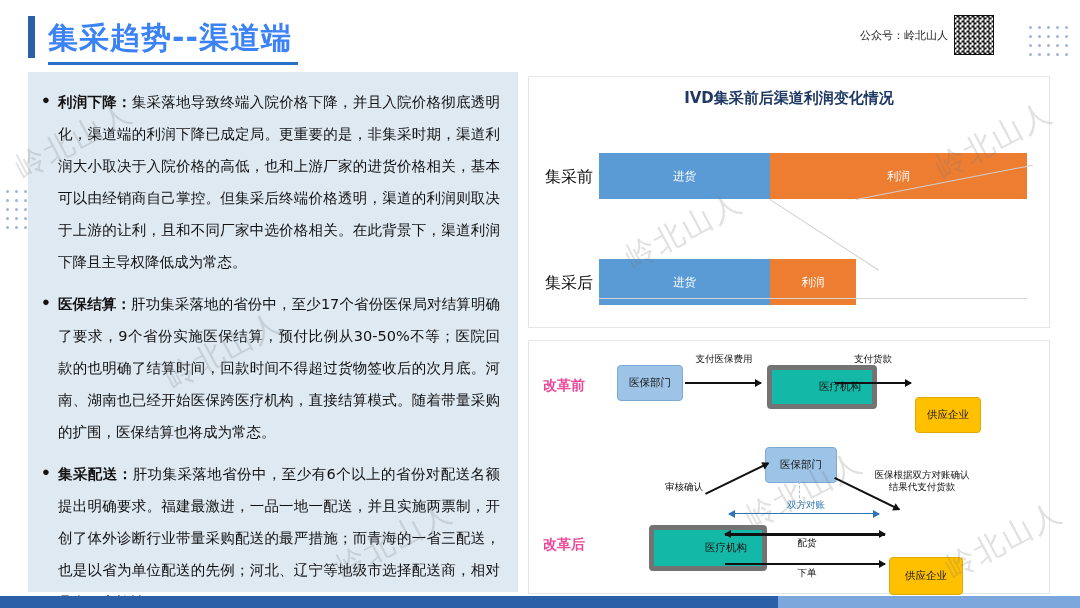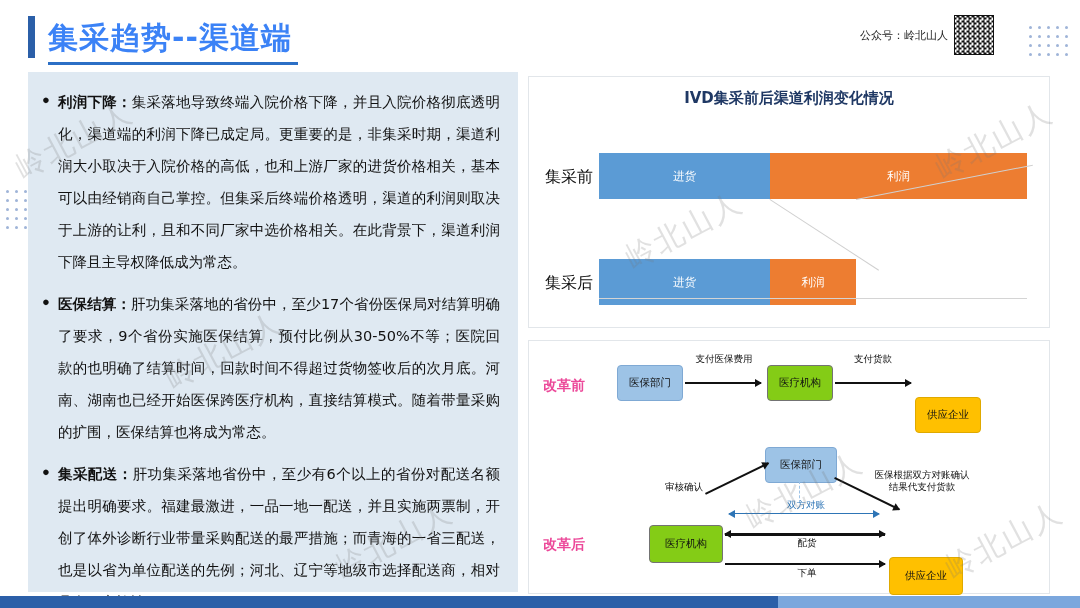--- a/index.html
+++ b/index.html
@@ -89,21 +89,21 @@
   .stage-label {
     position:absolute; font-size:14px; color:#ec4899; font-weight:bold;
     font-family:"DejaVu Sans", sans-serif;
   }
   .node {
     position:absolute; display:flex; align-items:center; justify-content:center;
     font-size:10.5px; color:#111; text-align:center;
     font-family:"DejaVu Sans", sans-serif; border-radius:4px;
   }
   .node.blue { background:#9dc3e6; border:1px solid #7fa9d4; }
-  .node.yellow { background:#84cc16; border:1px solid #737373; }
+  .node.yellow { background:#14b8a6; border:5px solid #737373;padding-left:36px; }
   .node.orange { background:#ffc000; border:1px solid #dfa900;margin-top:32px; }
   .arrow { position:absolute; background:#111; height:1.5px; }
   .arrow:after {
     content:""; position:absolute; right:-1px; top:-3px;
     border-left:7px solid #111; border-top:4px solid transparent; border-bottom:4px solid transparent;
   }
   .arrow.left:after { left:-1px; right:auto; border-left:none; border-right:7px solid #111; }
   .arrow.blue { background:#2e75b6; height:1px; }
   .arrow.blue:after { border-left-color:#2e75b6; }
   .arrow.blue.left:after { border-right-color:#2e75b6; }

